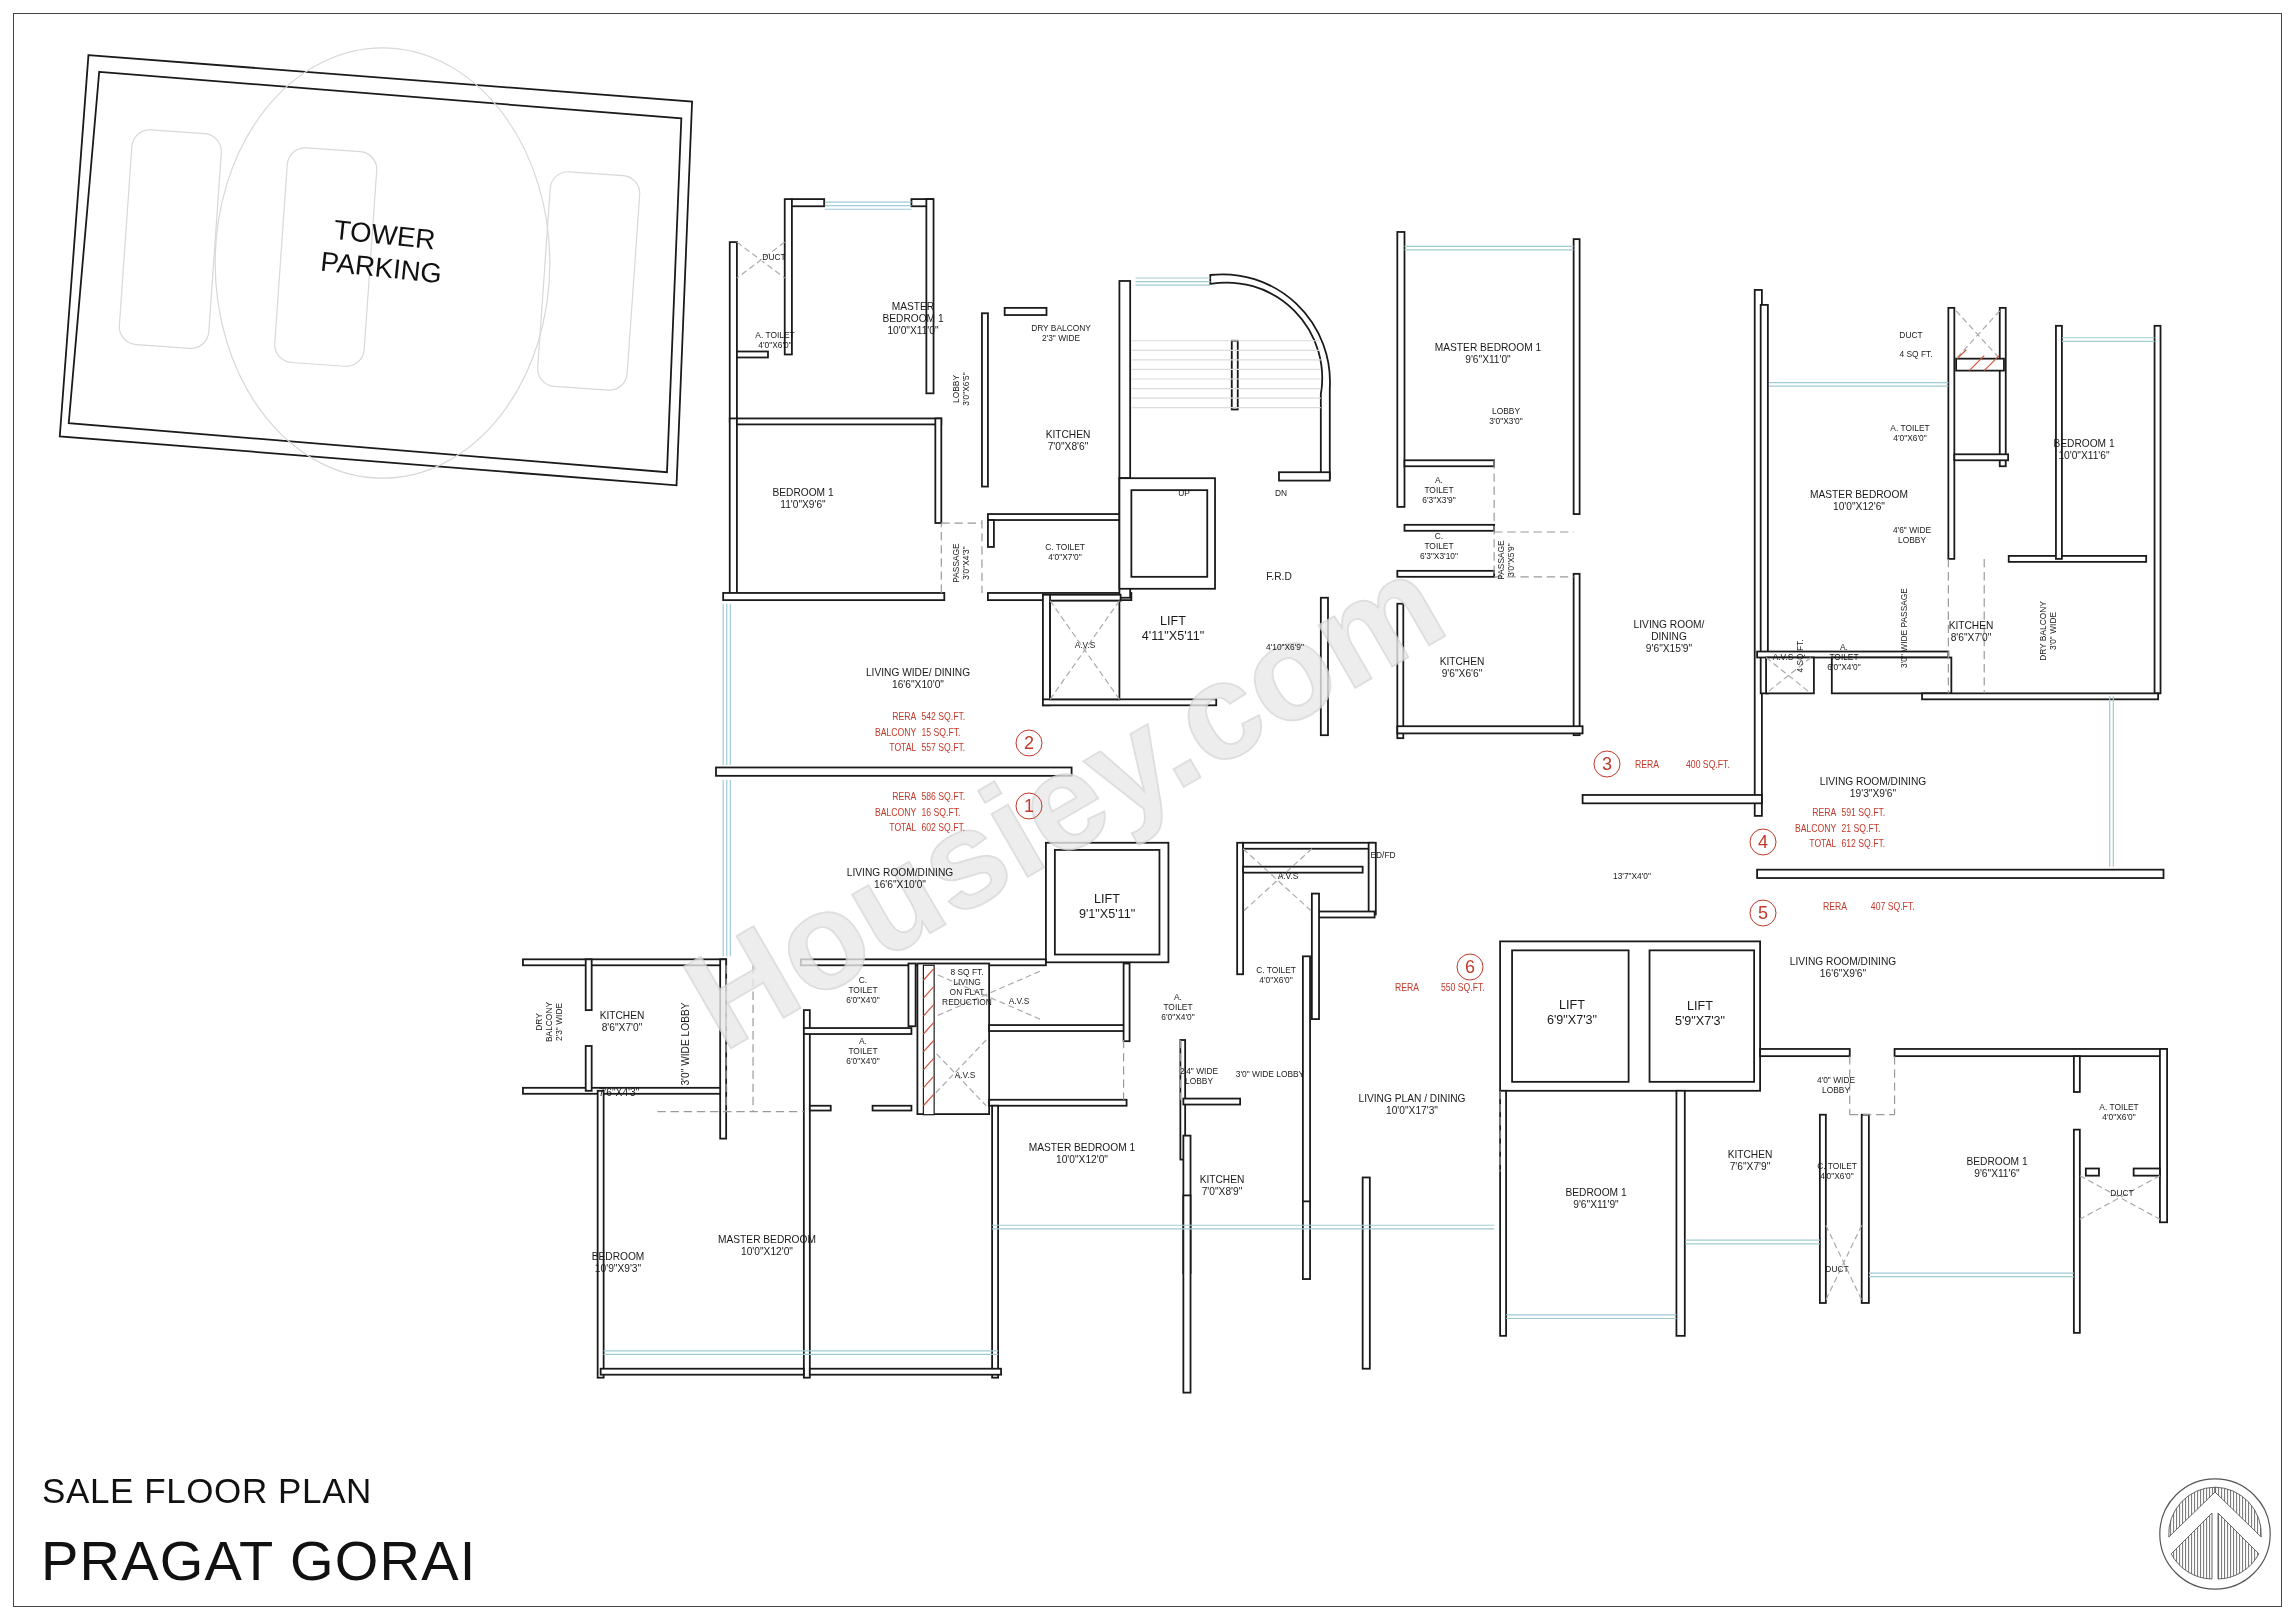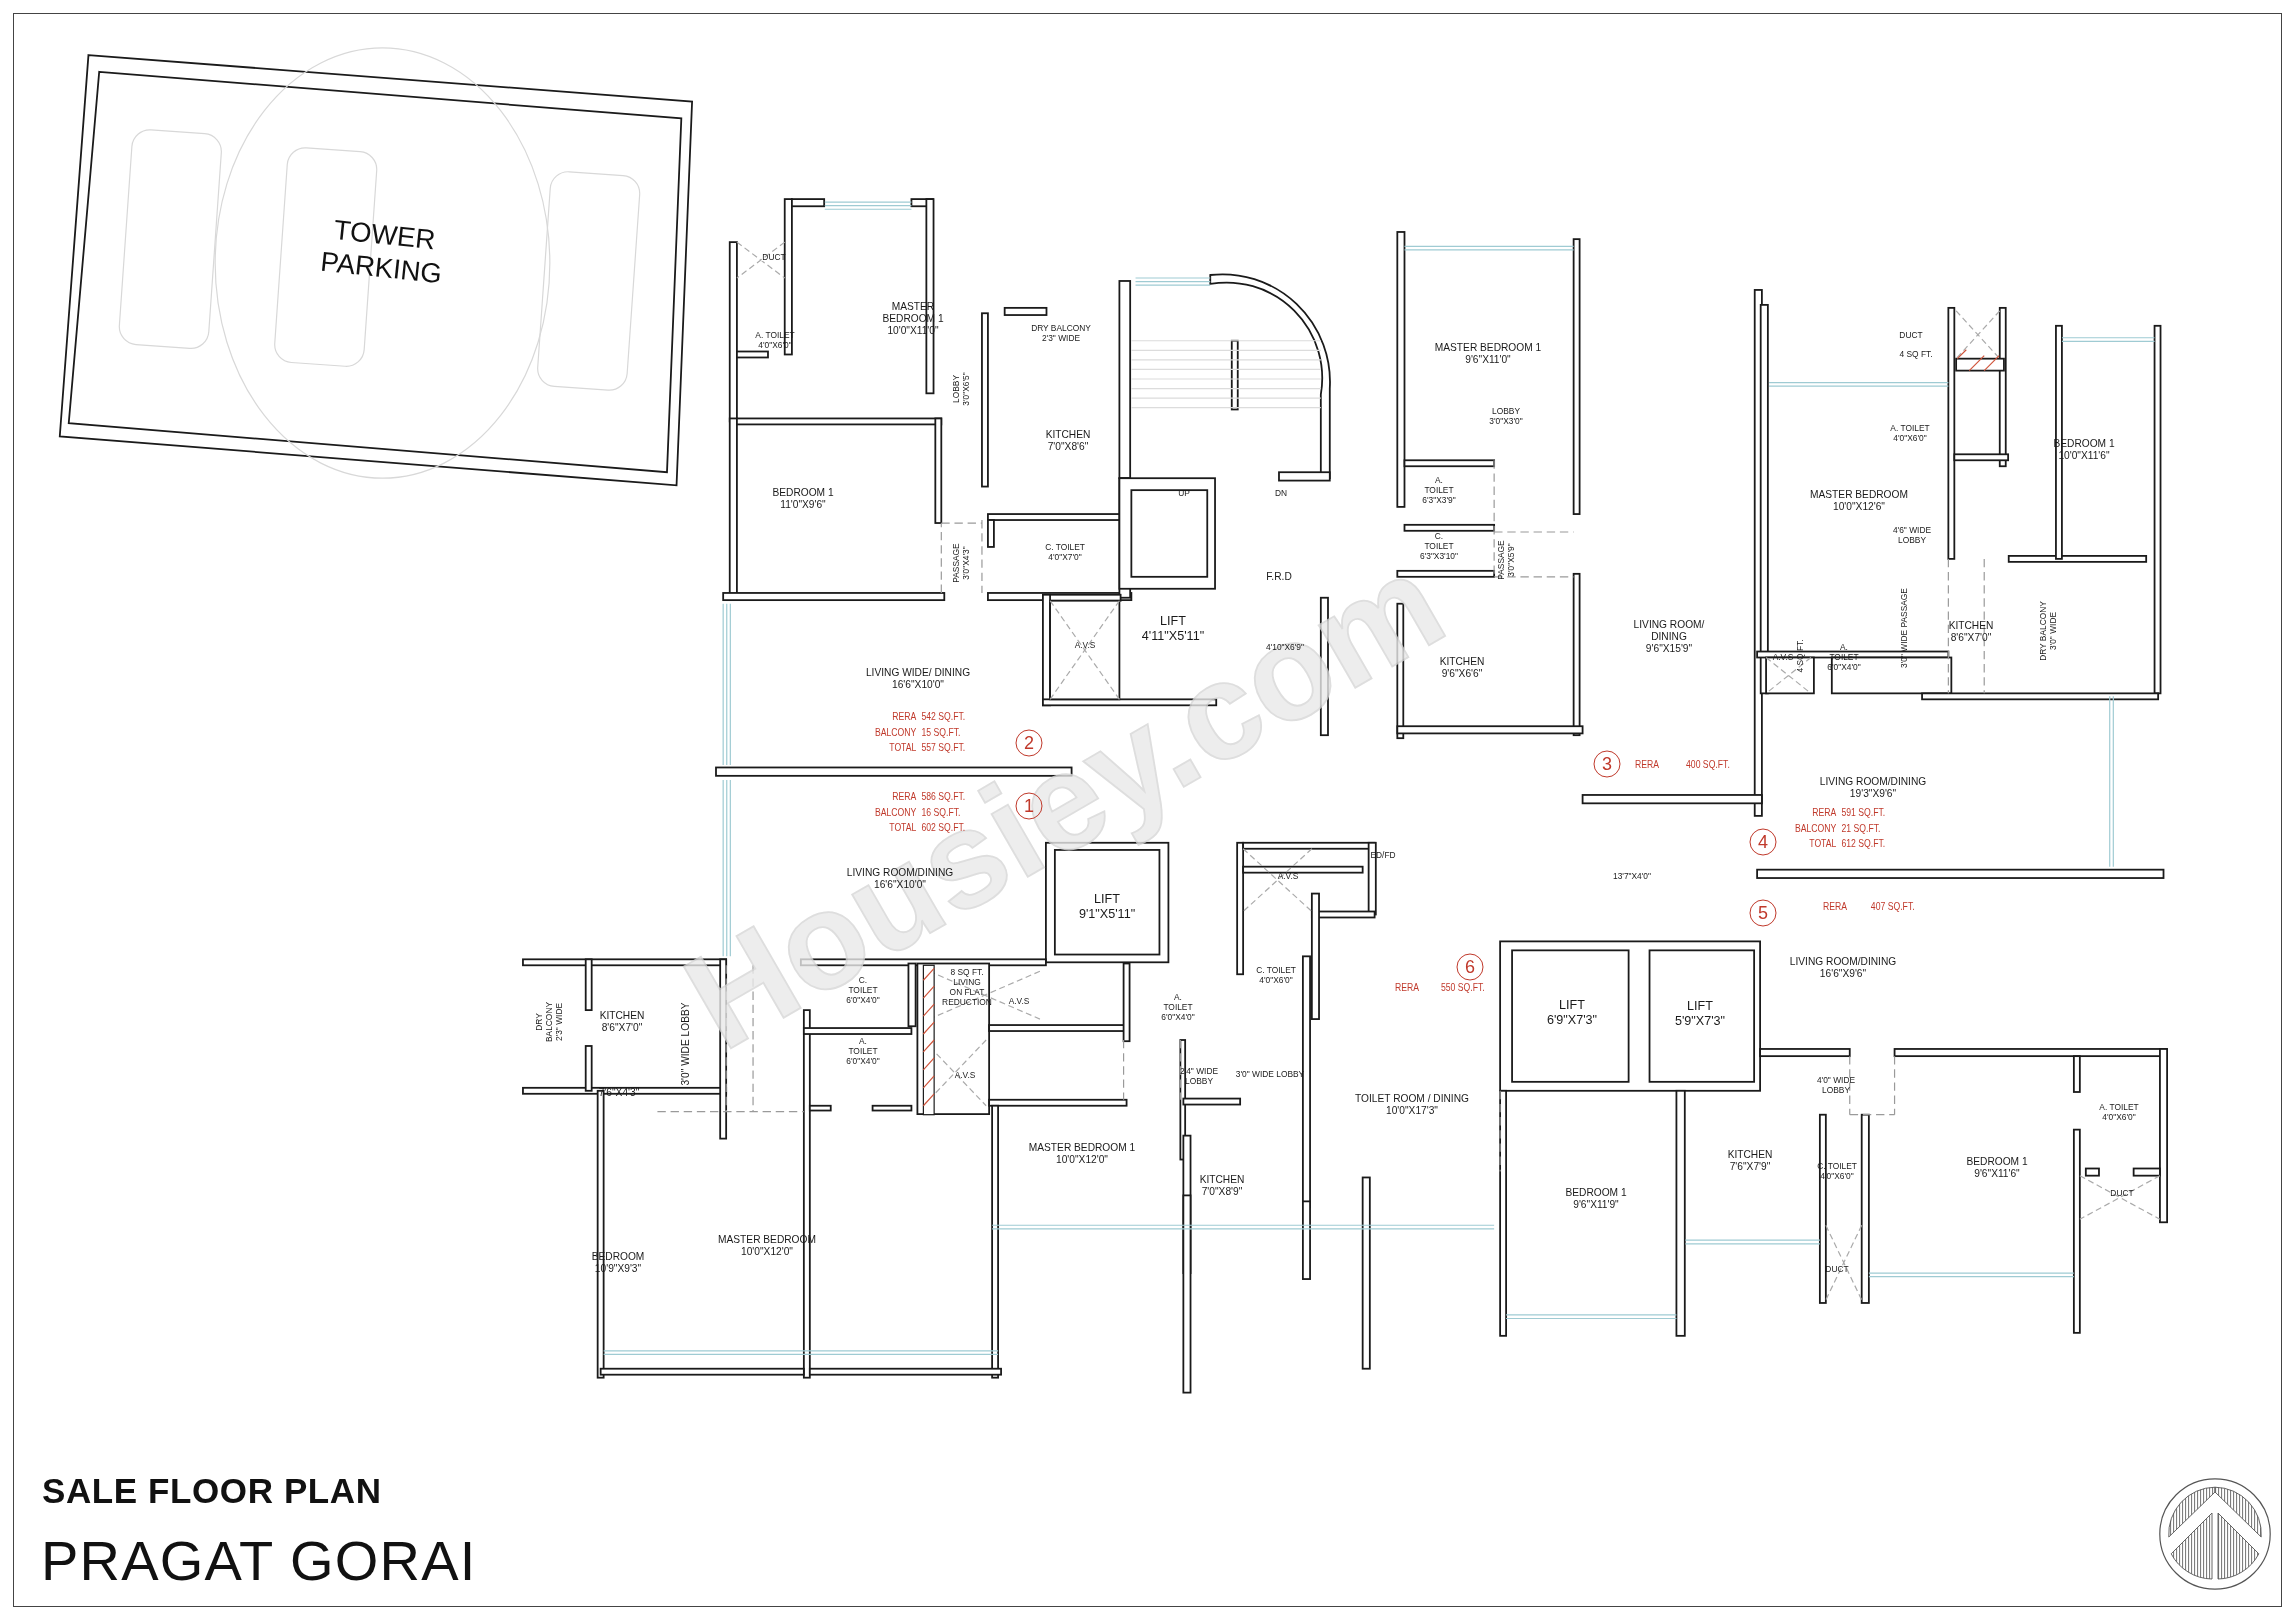--- a/index.html
+++ b/index.html
@@ -19,21 +19,21 @@
   .area { position:absolute; color:#c0392b; font-size:10.2px; line-height:15.5px;
           font-family:"Liberation Sans", sans-serif; transform:scaleX(0.85); transform-origin:left top; }
   .area .row { display:flex; gap:6px; }
   .area .k { display:inline-block; text-align:right; min-width:51px; }
   .unit-no { position:absolute; width:25px; height:25px; border:1.2px solid #c0392b;
              border-radius:50%; color:#c0392b; font-size:18px; text-align:center;
              line-height:25px; transform:translate(-50%,-50%); }
   .parking { position:absolute; left:383px; top:251px; font-size:27.5px; text-align:center;
              line-height:1.2; transform:translate(-50%,-50%) rotate(6deg); color:#111; }
   .title1 { position:absolute; left:42px; top:1471px; font-size:35px; color:#111;
-            letter-spacing:0.6px;font-weight:bold; }
+            letter-spacing:0.6px; }
   .title2 { position:absolute; left:41px; top:1528px; font-size:56px; color:#111;
             letter-spacing:1.2px; }
   .watermark { position:absolute; left:1064px; top:801px; font-size:137px; color:#e9e9e9;
                transform:translate(-50%,-50%) rotate(-30deg); font-weight:bold;
                -webkit-text-stroke:1.8px #d6d6d6; opacity:0.8; pointer-events:none; }
   .north { position:absolute; left:2158px; top:1477px; }
 </style>
 </head>
 <body>
 
@@ -472,21 +472,21 @@
 <div class="lbl sm" style="left:1199px;top:1077px">
   <span class="n">2'4" WIDE</span>
     <span class="n">LOBBY</span>
   </div>
 <div class="lbl sm" style="left:1270px;top:1075px">3'0" WIDE LOBBY</div>
 <div class="lbl mid" style="left:1222px;top:1186px">
   <span class="n">KITCHEN</span>
     <span class="d">7'0"X8'9"</span>
   </div>
 <div class="lbl mid" style="left:1412px;top:1105px">
-  <span class="n">TOILET ROOM / DINING</span>
+  <span class="n">LIVING PLAN / DINING</span>
     <span class="d">10'0"X17'3"</span>
   </div>
 <div class="unit-no" style="left:1470px;top:967px">6</div>
 <div class="area" style="left:1395px;top:980px">
   <div class="row">
       <span class="k" style="min-width:30px;text-align:left">RERA</span>
       <span style="margin-left:18px">550 SQ.FT.</span>
     </div>
 </div>
 <div class="lbl big" style="left:1572px;top:1013px">

